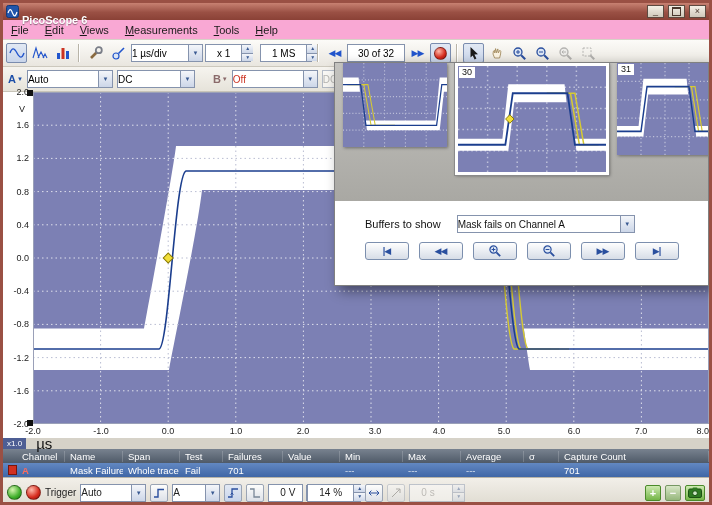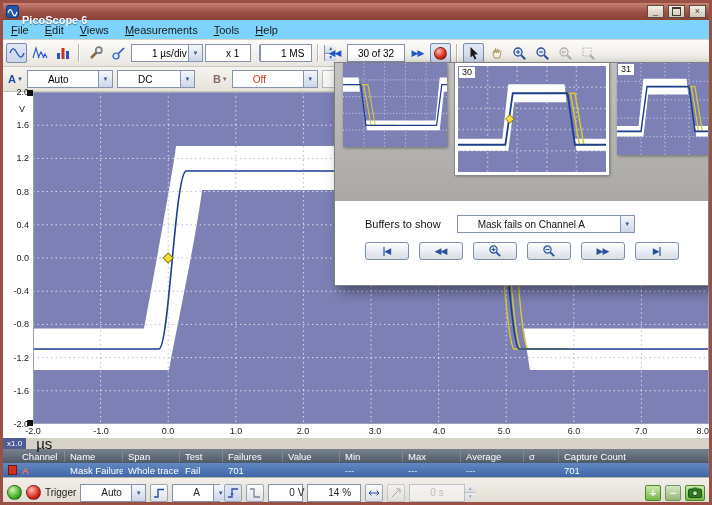--- a/index.html
+++ b/index.html
@@ -4,34 +4,34 @@
 <style>
   html,body{margin:0;padding:0;background:#fff;font-family:"Liberation Sans","DejaVu Sans",sans-serif;}
   .window{position:relative;width:712px;height:505px;box-sizing:border-box;border:3px solid #9a5044;background:#efece5;overflow:hidden;}
   
   .titlebar{height:17px;display:flex;align-items:center;background:linear-gradient(#c88172,#9a5044 55%,#8a4136);padding:0 3px;gap:3px;}
   .app-icon{width:13px;height:13px;flex:none;}
   .title-text{flex:1;color:#fff;font-size:11px;font-weight:bold;text-shadow:0 1px 1px rgba(0,0,0,.45);white-space:nowrap;overflow:hidden;margin-top:16px;}
   .tb-ctl{width:17px;height:13px;flex:none;margin-left:1px;border:1px solid #5d4a40;background:linear-gradient(#f4efe6,#cfc8ba);display:flex;align-items:center;justify-content:center;font-size:9px;line-height:9px;color:#4a382e;box-sizing:border-box;}
   .restore-glyph{width:7px;height:6px;border:1px solid #4a382e;border-top-width:2px;}
   
-  .menubar{height:19px;background:#7dd3fc;border-bottom:1px solid #d6d2c6;display:flex;align-items:center;font-size:11px;color:#1a1a1a;}
+  .menubar{height:19px;background:#f9a8d4;border-bottom:1px solid #d6d2c6;display:flex;align-items:center;font-size:11px;color:#1a1a1a;}
   .menu-item{padding:2px 8px;cursor:default;}
   
   .toolbar{height:26px;background:linear-gradient(#fcfbf8,#e9e6df);border-bottom:1px solid #ccc8bd;display:flex;align-items:center;gap:2px;padding:0 3px;}
   .chanbar{height:24px;background:linear-gradient(#f6f4ef,#e6e3da);border-bottom:1px solid #c8c4b8;display:flex;align-items:center;gap:4px;padding:0 5px;}
   .tbtn{width:21px;height:20px;border:1px solid transparent;border-radius:2px;display:flex;align-items:center;justify-content:center;flex:none;box-sizing:border-box;}
   .pressed{border:1px solid #7a8cae;background:linear-gradient(#e2e9f4,#c9d5ea);}
   .dis{opacity:.45;}
   .sep{width:1px;height:18px;background:#b8b4a8;border-right:1px solid #fff;margin:0 3px;flex:none;}
   .combo{display:inline-flex;align-items:center;height:18px;border:1px solid #8593ad;background:#fff;font-size:10px;box-sizing:border-box;flex:none;}
-  .combo .txt{padding:0 20px;white-space:nowrap;overflow:hidden;flex:1;}
+  .combo .txt{padding:0 0;white-space:nowrap;overflow:hidden;flex:1;}
   .combo .arw{width:13px;align-self:stretch;background:linear-gradient(#f4f6fa,#ccd6e8);border-left:1px solid #8593ad;color:#3a5a92;font-size:6px;display:flex;align-items:center;justify-content:center;flex:none;}
   .spin{display:inline-flex;align-items:center;height:18px;border:1px solid #8593ad;background:#fff;font-size:10px;box-sizing:border-box;flex:none;}
-  .spin .txt{padding:0 20px;white-space:nowrap;flex:1;}
+  .spin .txt{padding:0 11px;white-space:nowrap;flex:1;}
   .spin .ud{width:11px;align-self:stretch;display:flex;flex-direction:column;border-left:1px solid #8593ad;flex:none;}
   .spin .ud span{flex:1;font-size:5px;line-height:5px;display:flex;align-items:center;justify-content:center;background:linear-gradient(#f4f6fa,#ccd6e8);color:#3a5a92;}
   .spin .ud span:first-child{border-bottom:1px solid #8593ad;}
   .nfield{height:18px;border:1px solid #8593ad;font-size:10px;text-align:center;box-sizing:border-box;font-family:inherit;background:#fff;padding:0;}
   .chip{font-size:11px;font-weight:bold;display:flex;align-items:center;gap:1px;flex:none;}
   .chip .cv{font-size:6px;}
   
   .scope{position:relative;height:357px;background:#fff;}
   .ylab{position:absolute;width:26px;text-align:right;font-size:9px;color:#222;line-height:10px;}
   .yunit{position:absolute;top:12px;left:16px;font-size:9px;color:#222;}

